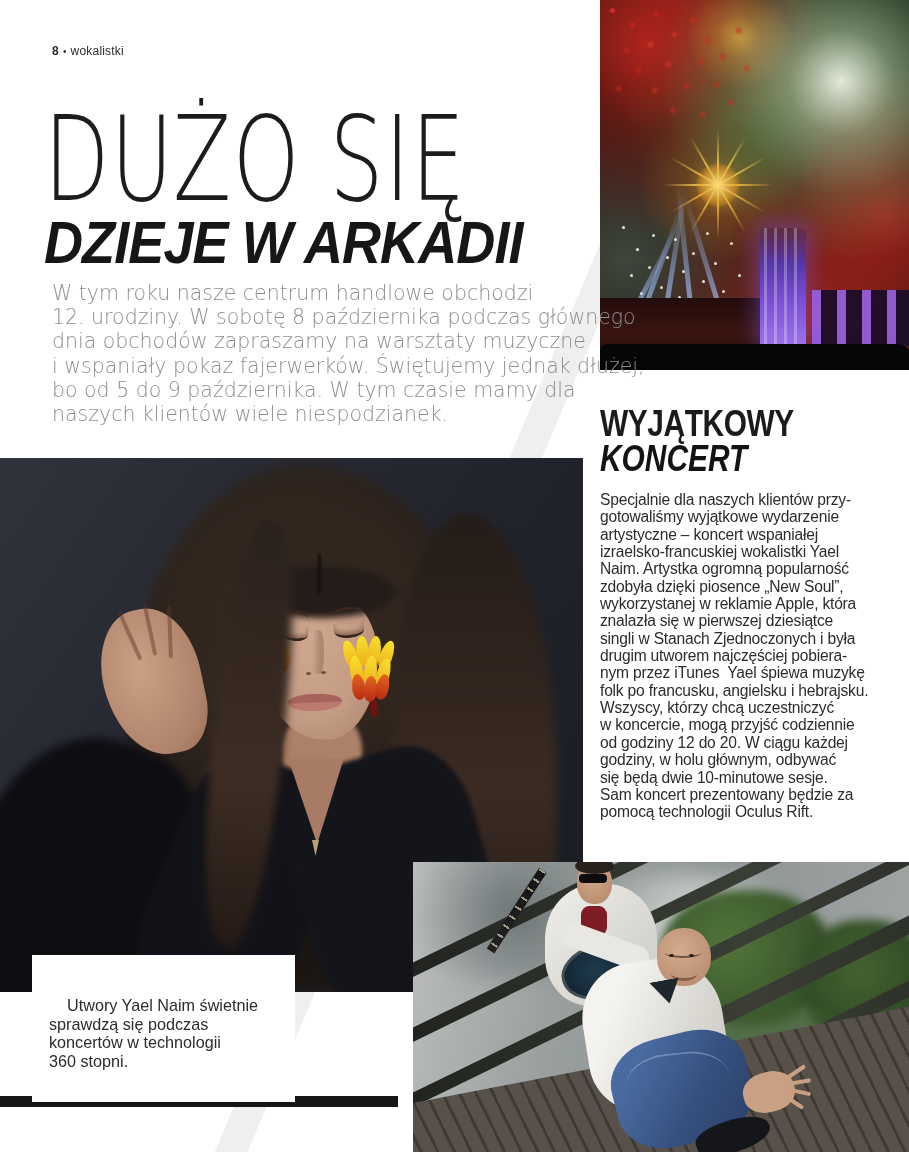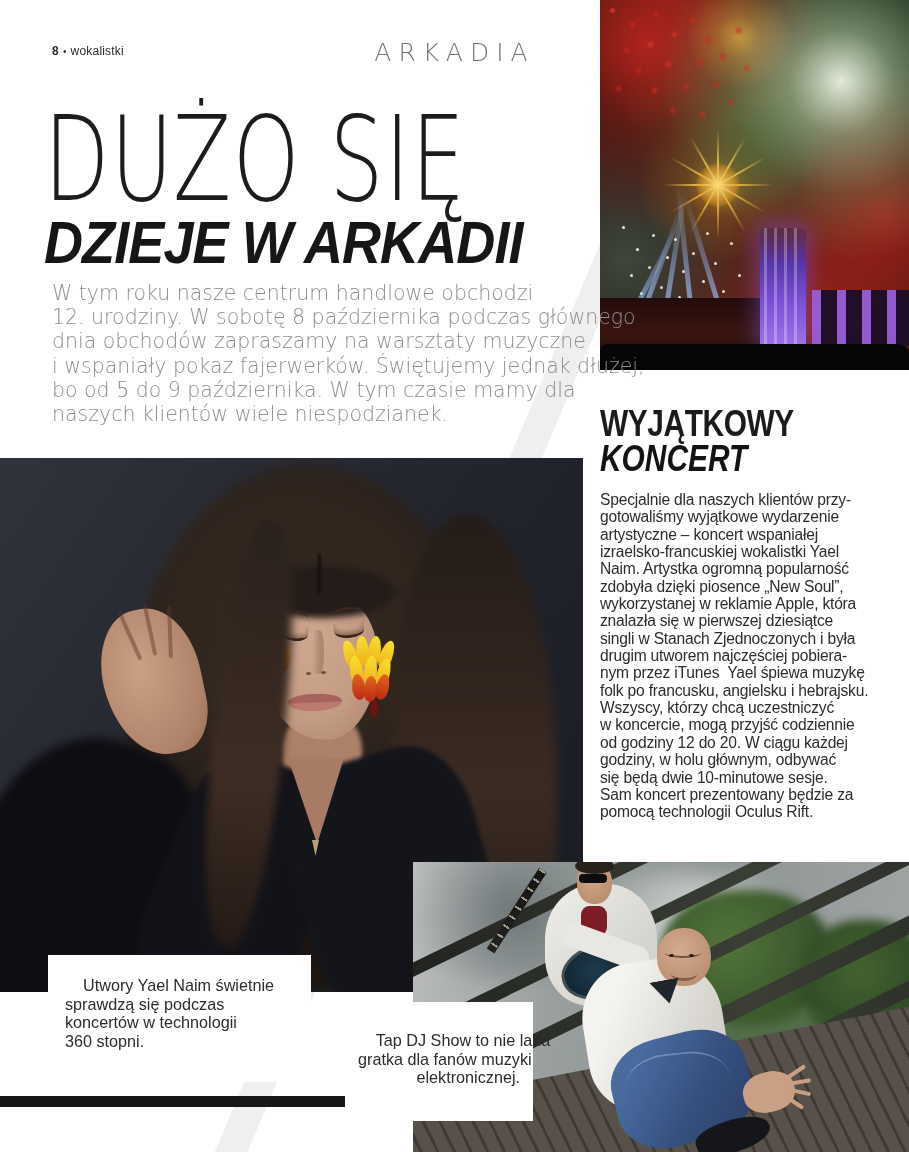--- a/index.html
+++ b/index.html
@@ -218,35 +218,34 @@
     background:#c9a083;transform:rotate(-14deg);}
   .m-fing{width:22px;height:4px;border-radius:3px;background:#c9a083;}
   .mf1{left:372px;top:208px;transform:rotate(-34deg);}
   .mf2{left:376px;top:218px;transform:rotate(-10deg);}
   .mf3{left:376px;top:228px;transform:rotate(12deg);}
   .mf4{left:370px;top:238px;transform:rotate(34deg);}
 
   
   .caption{background:#fff;color:#2c2c2e;font-size:16.2px;line-height:18.4px;
            white-space:pre;z-index:6;}
-  .cap-yael{left:48px;top:955px;width:232px;padding:3px 14px 14px 17px;}
+  .cap-yael{left:32px;top:955px;width:232px;padding:23px 14px 14px 17px;}
   .cap-dj{left:345px;top:1002px;width:162px;padding:11px 13px 16px 13px;text-align:right;}
   .black-bar{left:0;top:1096px;width:398px;height:11px;background:#161616;z-index:5;} .z2{z-index:2;} .z3{z-index:3;}
 </style>
 </head>
 <body>
 
 <div class="page">
 
   <div class="abs watermark"></div>
 
   <div class="abs folio">
     <span class="num">8</span><span class="sep">•</span><span>wokalistki</span>
   </div>
-  <div class="abs brand">ARKADIA</div>
 
   <div class="abs z2 photo fireworks">
     <span class="fw-spark-r"></span>
     <span class="fw-spark-w"></span>
     <span class="fw-ray" style="transform:rotate(0deg)"></span>
     <span class="fw-ray" style="transform:rotate(30deg)"></span>
     <span class="fw-ray" style="transform:rotate(60deg)"></span>
     <span class="fw-ray" style="transform:rotate(90deg)"></span>
     <span class="fw-ray" style="transform:rotate(120deg)"></span>
     <span class="fw-ray" style="transform:rotate(150deg)"></span>
@@ -379,20 +378,15 @@
     <span class="m-fing mf3"></span>
     <span class="m-fing mf4"></span>
   </div>
 
   <div class="abs caption cap-yael">
     <span>Utwory Yael Naim świetnie
 sprawdzą się podczas
 koncertów w technologii
 360 stopni.</span>
   </div>
-  <div class="abs caption cap-dj">
-    <span>Tap DJ Show to nie lada
-gratka dla fanów muzyki
-elektronicznej.</span>
-  </div>
   <div class="abs black-bar"></div>
 
 </div>
 
 </body></html>

